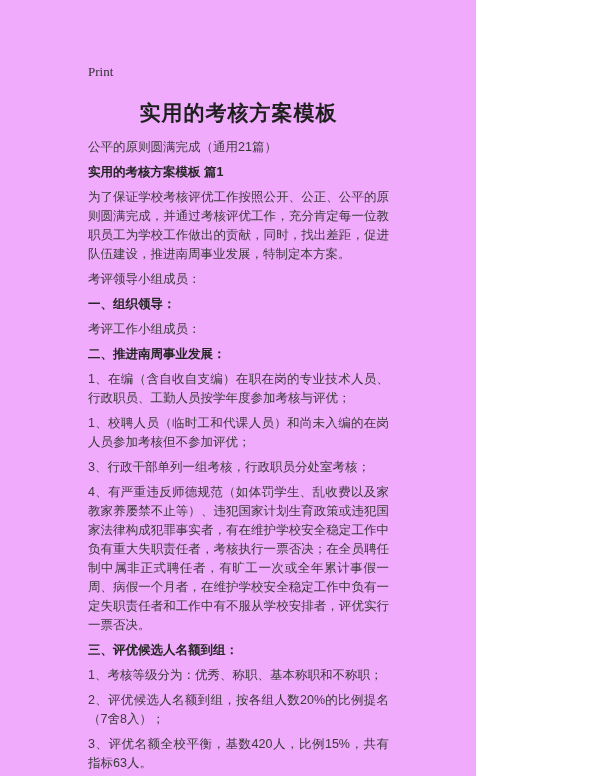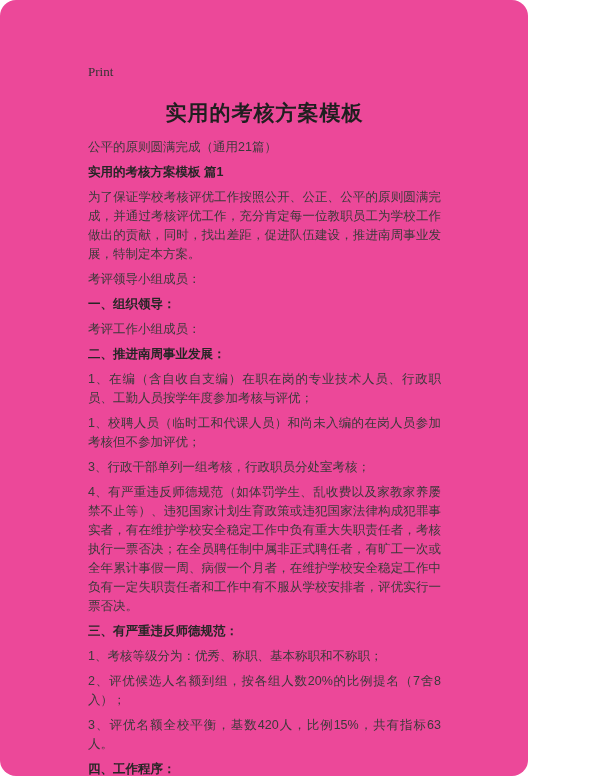--- a/index.html
+++ b/index.html
@@ -2,27 +2,26 @@
 <html><head>
 <meta charset="utf-8">
 <style>
   html, body {
     margin: 0;
     padding: 0;
     background: #ffffff;
   }
   .page {
     position: relative;
-    width: 528px;
+    width: 476px;
     height: 776px;
-    background: #ec4899;
+    background: #f0abfc;
     overflow: hidden;
     font-family: "Liberation Sans", sans-serif;
     color: #3a3a3a;
-    border-radius: 16px;
   }
   .content {
     padding: 62px 87px 0 88px;
   }
   .print-link {
     font-family: "Liberation Serif", serif;
     font-size: 13px;
     line-height: 16px;
     color: #333333;
     cursor: pointer;
@@ -68,20 +67,20 @@
         <div class="block heading">实用的考核方案模板 篇1</div>
         <div class="block body">为了保证学校考核评优工作按照公开、公正、公平的原则圆满完成，并通过考核评优工作，充分肯定每一位教职员工为学校工作做出的贡献，同时，找出差距，促进队伍建设，推进南周事业发展，特制定本方案。</div>
         <div class="block body">考评领导小组成员：</div>
         <div class="block heading">一、组织领导：</div>
         <div class="block body">考评工作小组成员：</div>
         <div class="block heading">二、推进南周事业发展：</div>
         <div class="block body">1、在编（含自收自支编）在职在岗的专业技术人员、行政职员、工勤人员按学年度参加考核与评优；</div>
         <div class="block body">1、校聘人员（临时工和代课人员）和尚未入编的在岗人员参加考核但不参加评优；</div>
         <div class="block body">3、行政干部单列一组考核，行政职员分处室考核；</div>
         <div class="block body">4、有严重违反师德规范（如体罚学生、乱收费以及家教家养屡禁不止等）、违犯国家计划生育政策或违犯国家法律构成犯罪事实者，有在维护学校安全稳定工作中负有重大失职责任者，考核执行一票否决；在全员聘任制中属非正式聘任者，有旷工一次或全年累计事假一周、病假一个月者，在维护学校安全稳定工作中负有一定失职责任者和工作中有不服从学校安排者，评优实行一票否决。</div>
-        <div class="block heading">三、有严重违反师德规范：</div>
+        <div class="block heading">三、评优候选人名额到组：</div>
         <div class="block body">1、考核等级分为：优秀、称职、基本称职和不称职；</div>
         <div class="block body">2、评优候选人名额到组，按各组人数20%的比例提名（7舍8入）；</div>
         <div class="block body">3、评优名额全校平衡，基数420人，比例15%，共有指标63人。</div>
         <div class="block heading">四、工作程序：</div>
       </div>
   </div>
 </div>
 
 </body></html>

